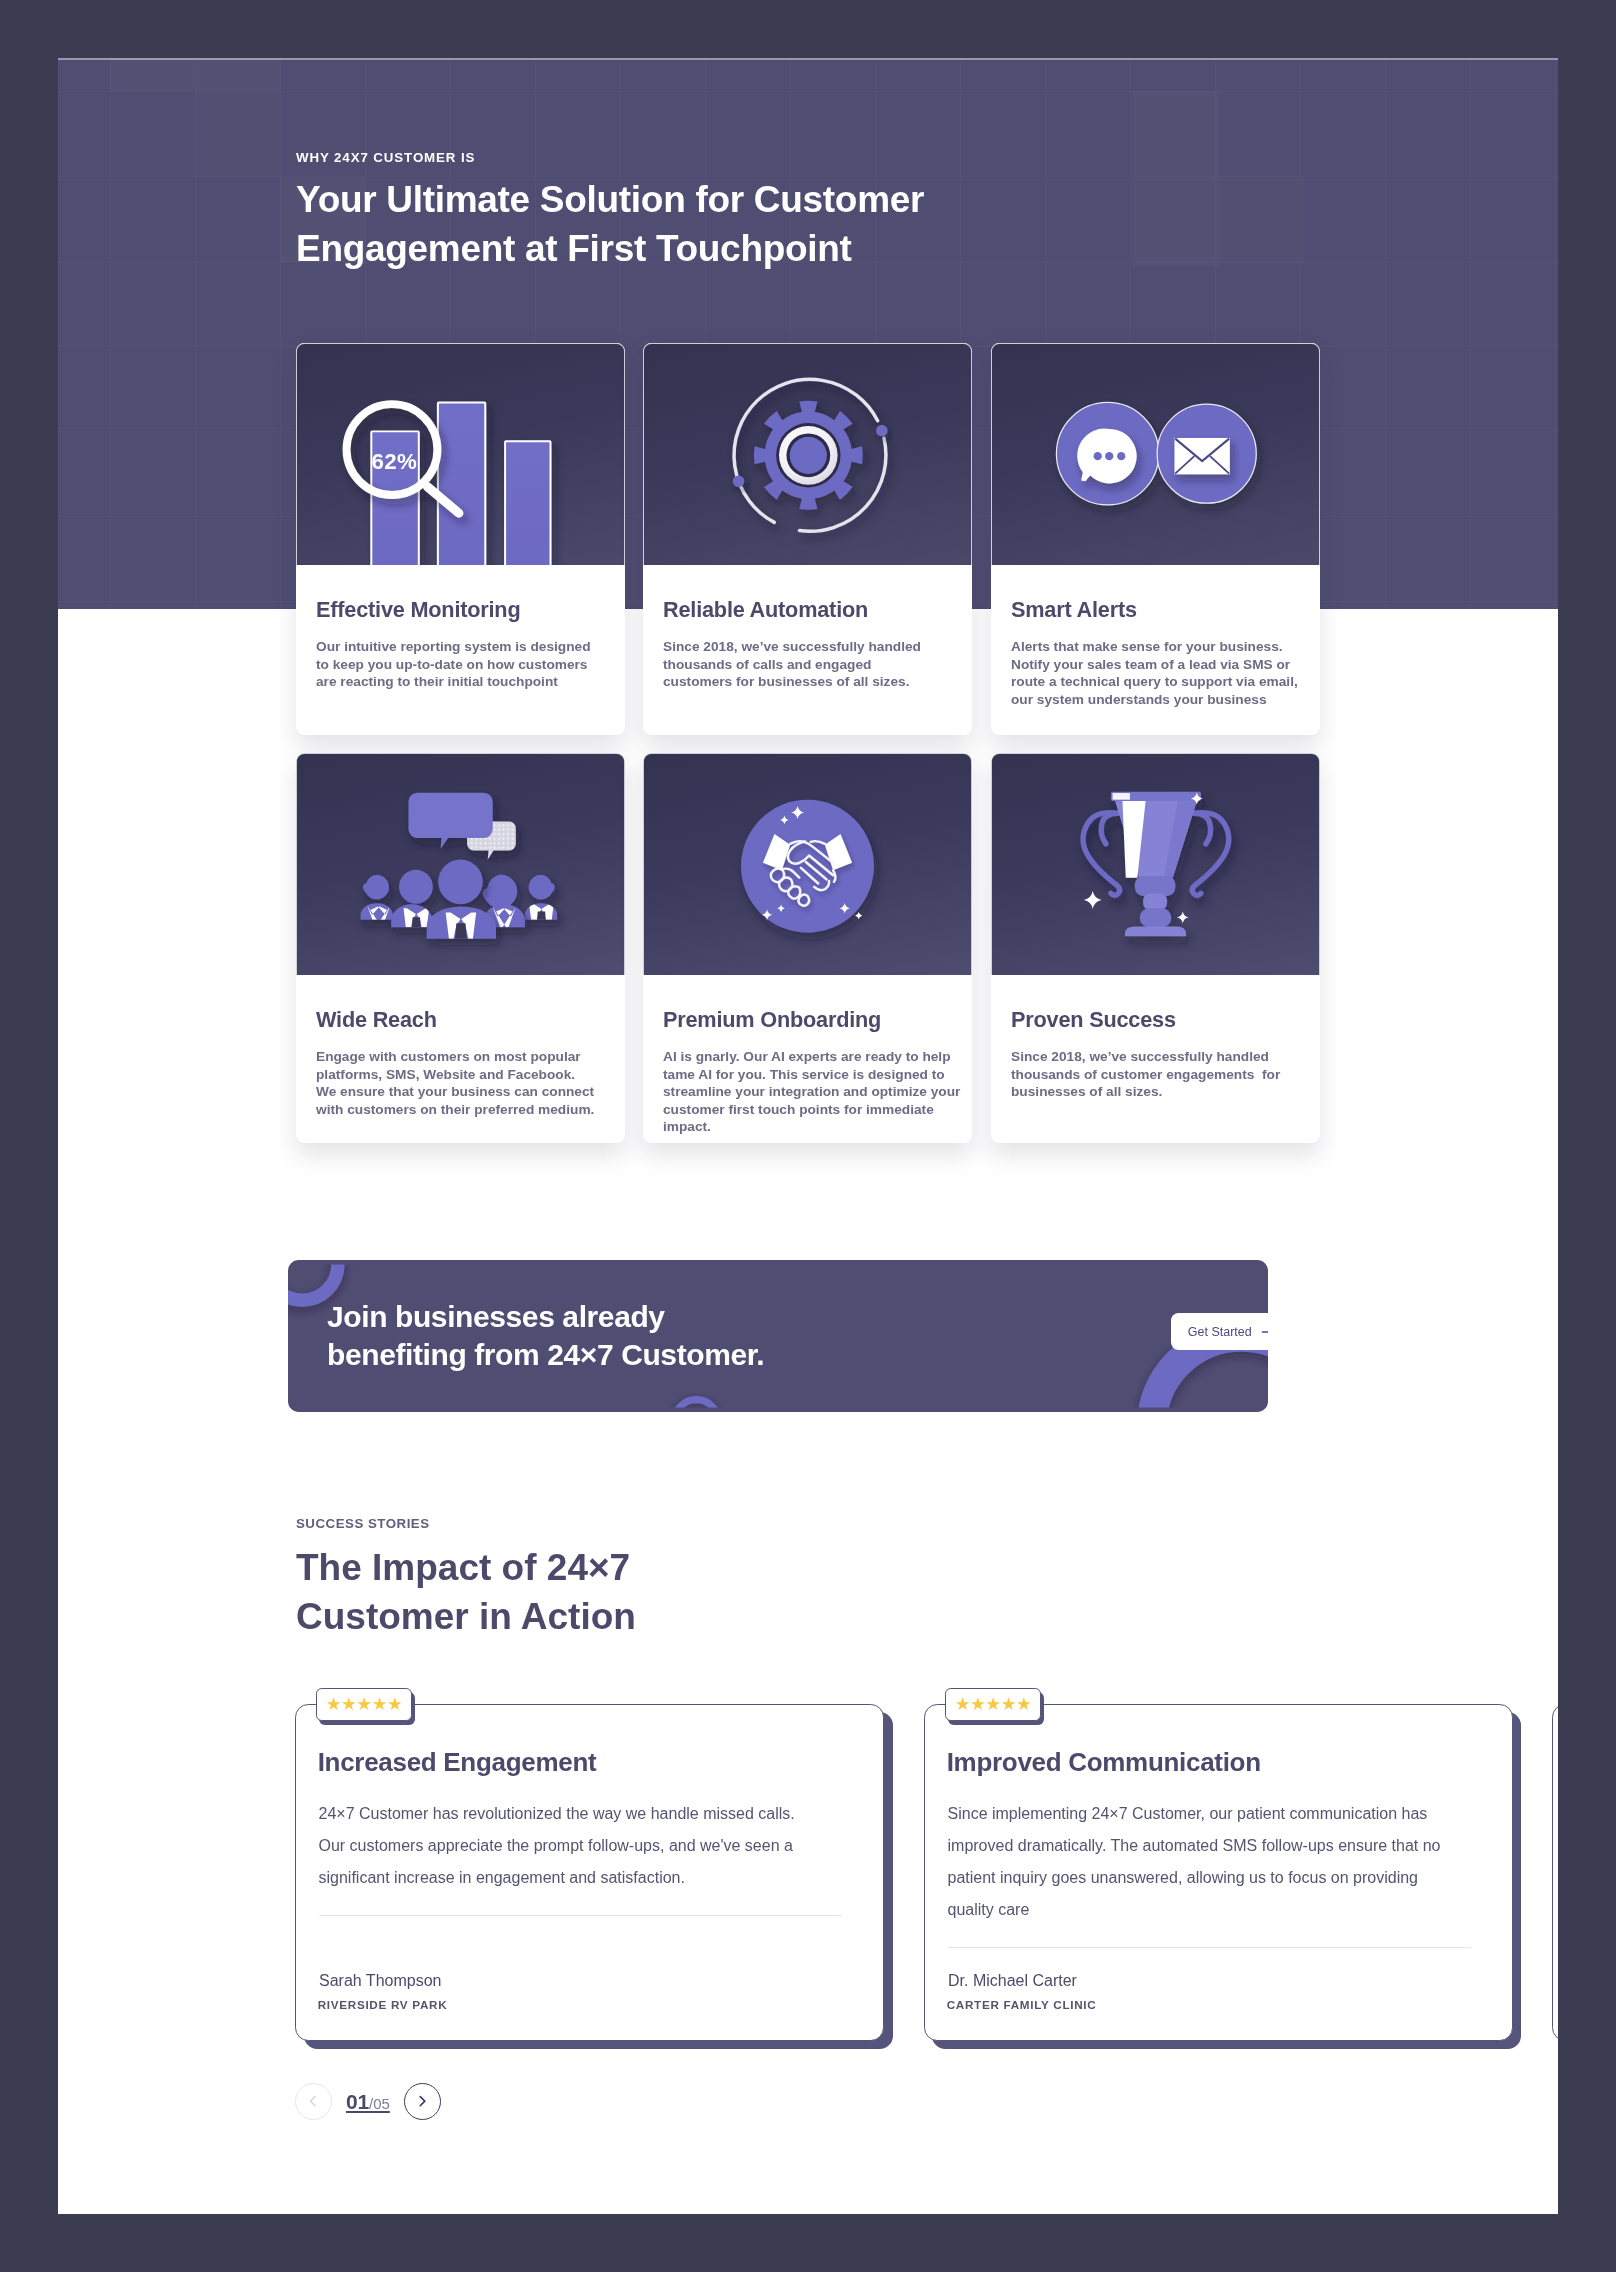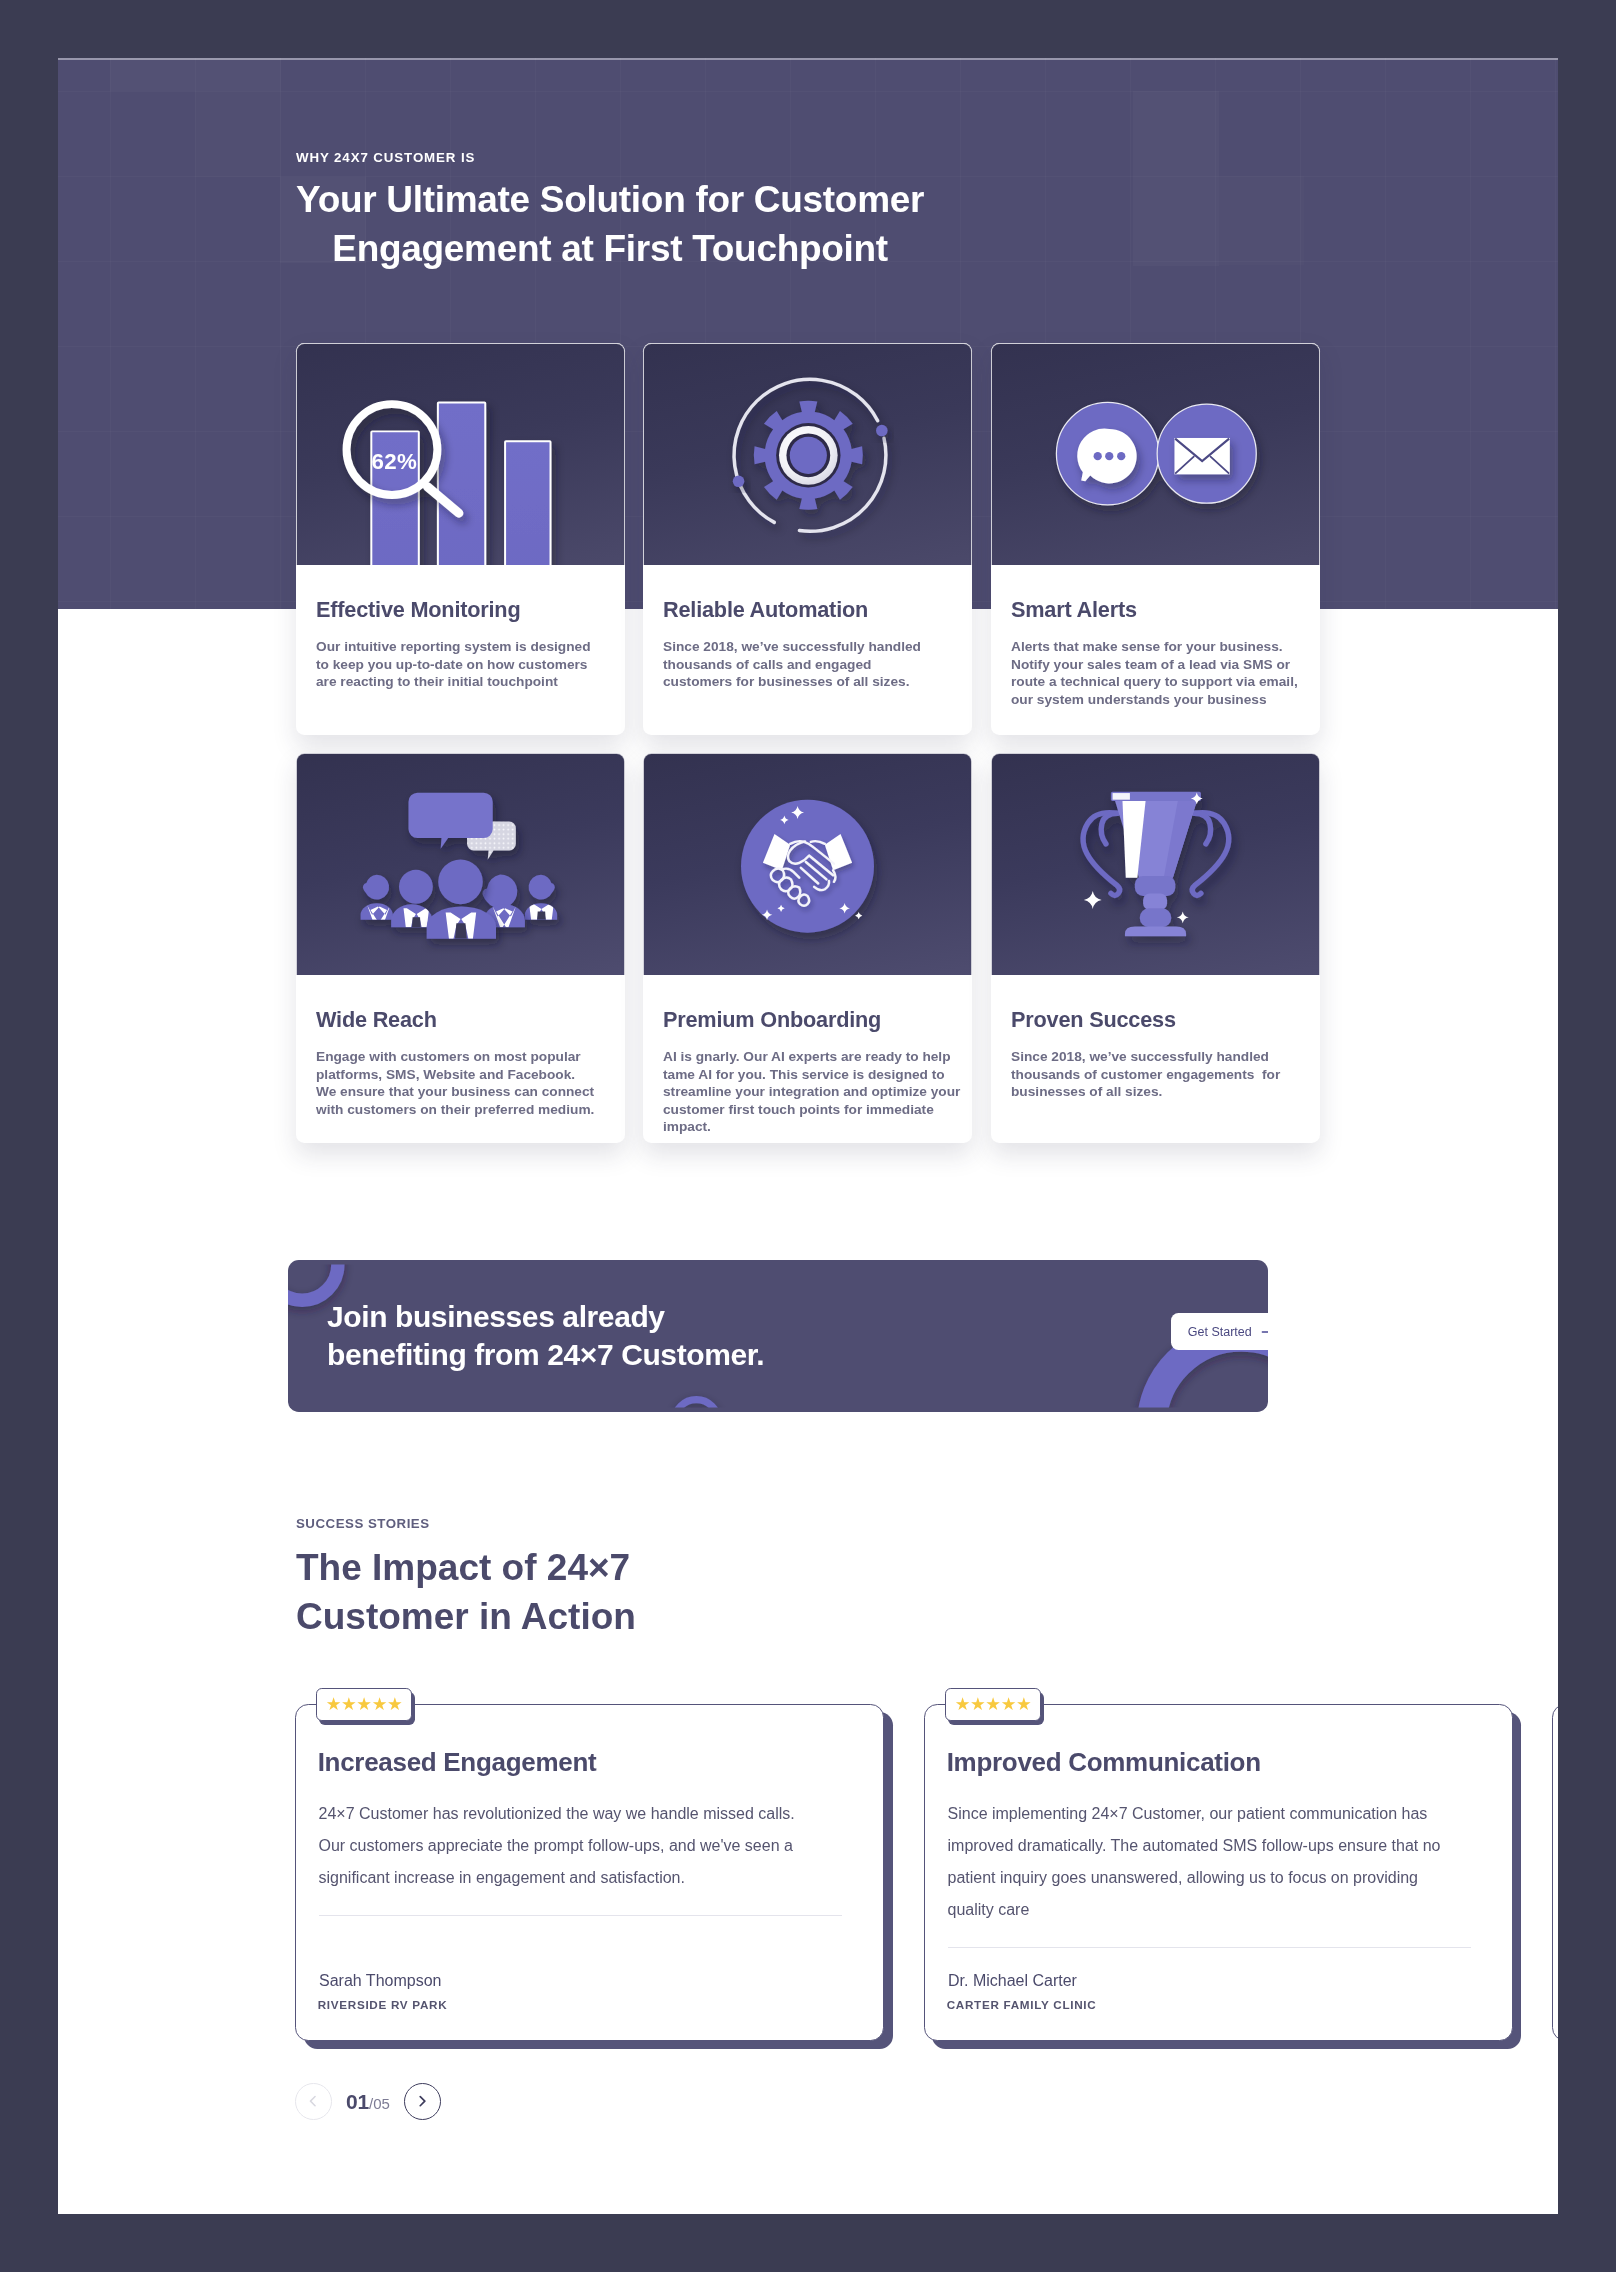--- a/index.html
+++ b/index.html
@@ -4,21 +4,21 @@
 <title>24x7 Customer</title>
 <style>
 *{margin:0;padding:0;box-sizing:border-box;}
 html,body{width:1617px;height:2273px;overflow:hidden;}
 body{background:#3b3c52;font-family:"Liberation Sans",sans-serif;-webkit-font-smoothing:antialiased;}
 
 
 .page{position:absolute;left:58px;top:58px;width:1500px;height:2156px;background:#fff;overflow:hidden;}
 
 
-.hero{position:absolute;left:0;top:0;width:1500px;height:551px;background:#4f4d71;overflow:hidden;text-align:center;}
+.hero{position:absolute;left:0;top:0;width:1500px;height:551px;background:#4f4d71;overflow:hidden;}
 .hero-grid{position:absolute;inset:0;
   background-image:linear-gradient(to right,rgba(255,255,255,.022) 0.8px,transparent 0.8px),
                    linear-gradient(to bottom,rgba(255,255,255,.022) 0.8px,transparent 0.8px);
   background-size:85px 85px;background-position:52px 33px;}
 .hero-topline{position:absolute;left:0;top:0;width:100%;height:1.7px;background:rgba(255,255,255,.42);}
 .hero-cell{position:absolute;background:rgba(255,255,255,.022);}
 .hero-inner{position:absolute;left:238px;top:0;width:1083px;}
 .eyebrow{color:#fff;font-size:13.3px;font-weight:700;letter-spacing:0.9px;position:absolute;top:92px;left:0;}
 .hero-h2{position:absolute;top:117px;left:0;color:#fff;font-size:37px;font-weight:700;line-height:49px;letter-spacing:-0.3px;}
 
@@ -74,21 +74,21 @@
 .tcard hr{position:absolute;left:23px;width:523px;border:none;border-top:0.8px solid #e4e4ec;}
 .tcard .author{position:absolute;left:23px;font-size:16px;color:#4b4a6b;}
 .tcard .company{position:absolute;left:21.7px;font-size:11.7px;font-weight:700;letter-spacing:0.7px;color:#55546f;}
 .t1 hr{top:210px;} .t1 .author{top:267px;} .t1 .company{top:293px;}
 .t2 hr{top:242px;} .t2 .author{top:267px;} .t2 .company{top:293px;}
 
 .pager{position:absolute;left:237px;top:2025px;display:flex;align-items:center;gap:14px;}
 .pg-btn{width:37px;height:37px;border-radius:50%;display:flex;align-items:center;justify-content:center;}
 .pg-prev{border:1.2px solid #e6e6ec;}
 .pg-next{border:1.2px solid #3d3c5c;}
-.pg-num{font-size:21px;font-weight:700;color:#4b4a6b;letter-spacing:-0.2px;line-height:1;}
+.pg-num{font-size:21px;font-weight:700;color:#4b4a6b;letter-spacing:-0.2px;line-height:1;text-decoration:underline;}
 .pg-num span+span{font-size:15px;font-weight:400;color:#7d7c95;letter-spacing:0;}
 </style>
 </head>
 <body>
 
 <div class="page">
 
   <section class="hero">
     <div class="hero-grid"></div>
     <div class="hero-cell" style="left:52px;top:0;width:171px;height:33px;"></div>

